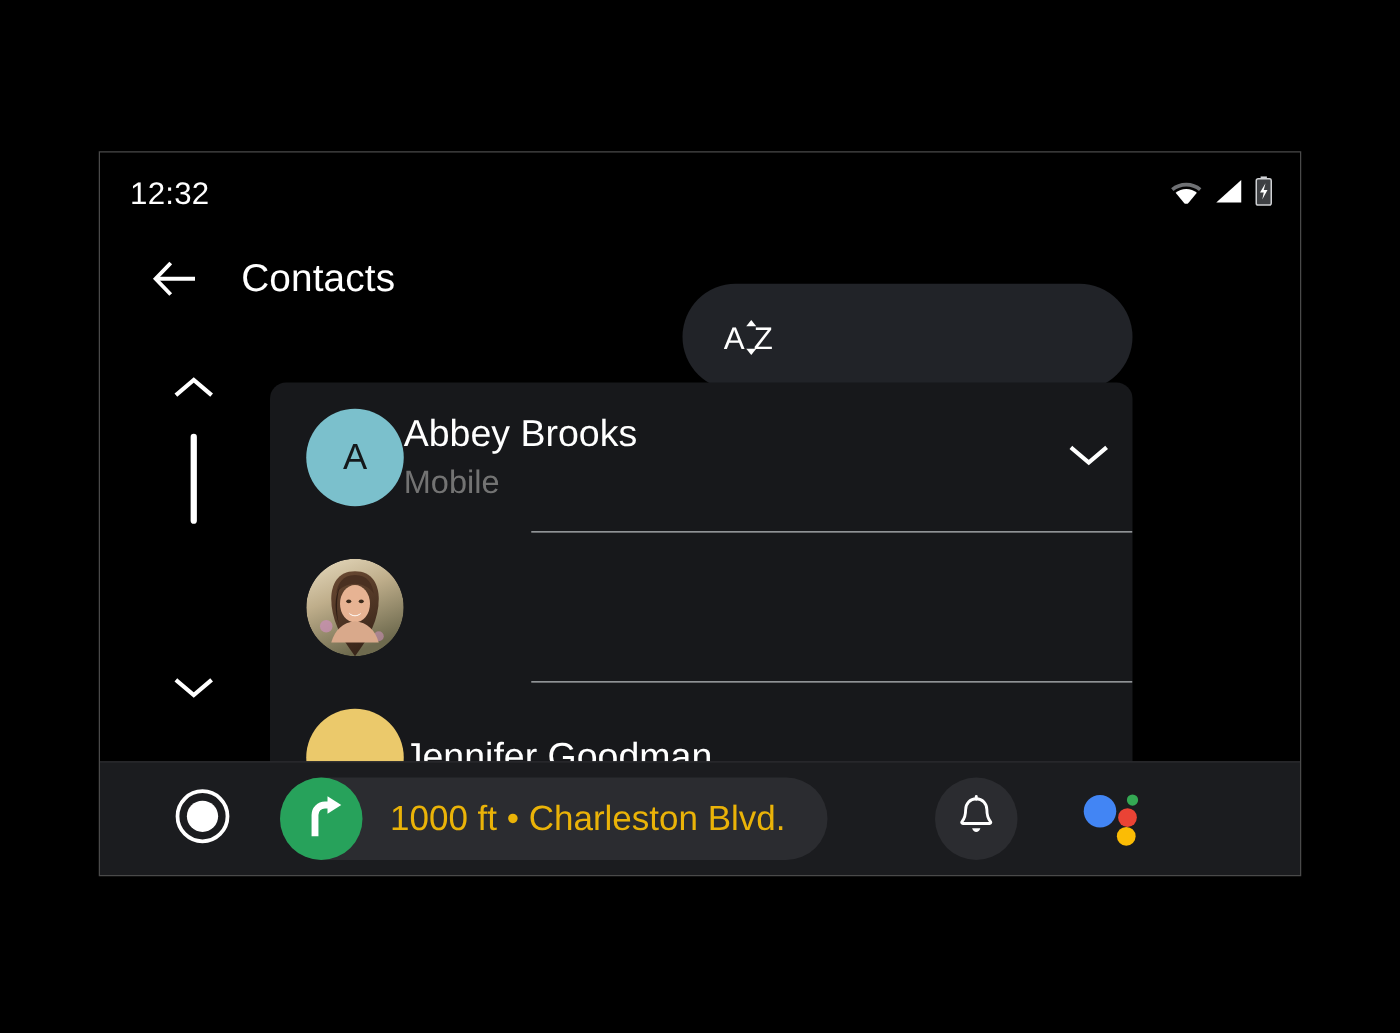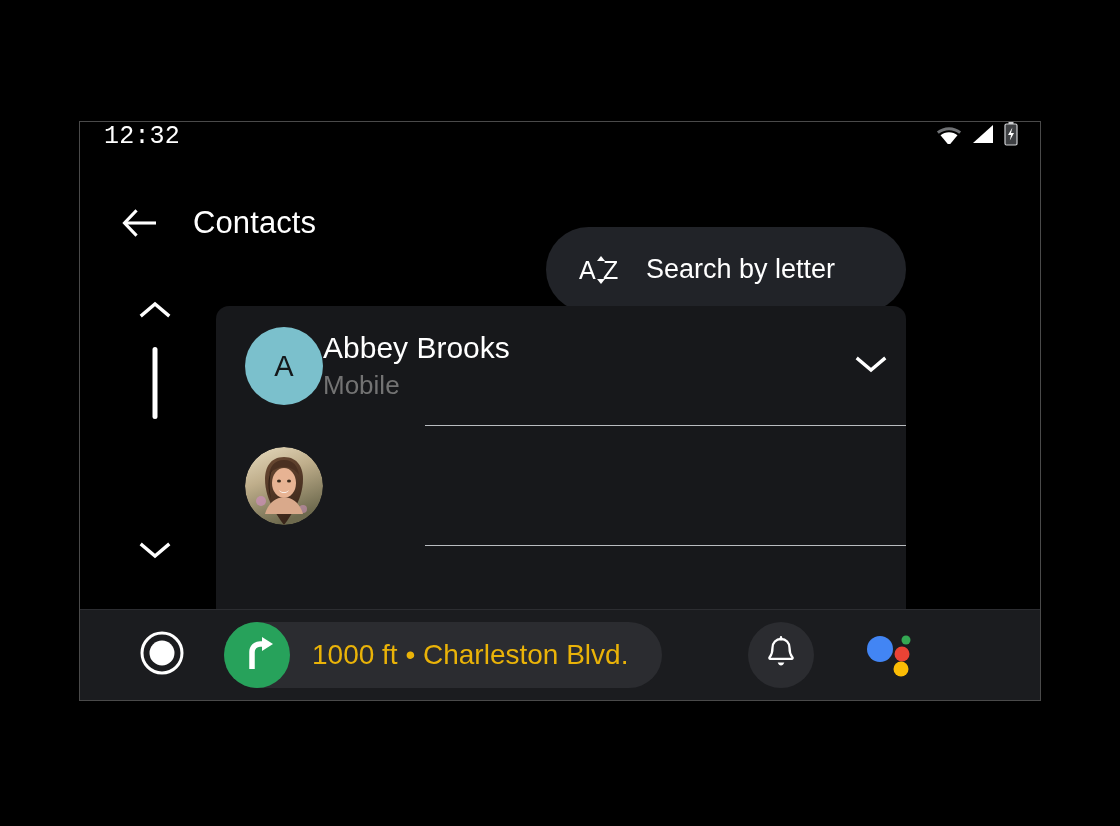--- a/index.html
+++ b/index.html
@@ -23,24 +23,23 @@
     overflow: hidden;
   }
 
   
   .status-bar {
     position: absolute;
     left: 0; top: 0;
     width: 100%;
     height: 48px;
     display: flex;
-    align-items: flex-start;
+    align-items: flex-end;
     justify-content: space-between;
     padding: 0 22px 0 24px;
-    font-family: Liberation Mono, monospace;
   }
   .status-time {
     color: #ffffff;
     font-size: 25px;
     letter-spacing: 0.2px;
   }
   .status-icons {
     display: flex;
     align-items: center;
     gap: 9px;
@@ -300,21 +299,20 @@
 
     <div class="search-pill">
       <span class="az-icon">
         <svg width="46" height="40" viewBox="0 0 46 40">
           <text x="0" y="29" font-family="Liberation Sans, sans-serif" font-size="25" fill="#ffffff">A</text>
           <text x="24" y="29" font-family="Liberation Sans, sans-serif" font-size="25" fill="#ffffff">Z</text>
           <path d="M22 6l4 5h-8z" fill="#ffffff"></path>
           <path d="M22 34l-4-5h8z" fill="#ffffff"></path>
         </svg>
       </span>
-      <span class="search-label">Search by letter</span>
     </div>
   </div>
 
   <div class="scroll-rail">
     <div class="scroll-up">
       <span>
         <svg width="34" height="22" viewBox="0 0 34 22">
           <path d="M4 16L17 5l13 11" fill="none" stroke="#ffffff" stroke-width="3.4" stroke-linecap="square" stroke-linejoin="miter"></path>
         </svg>
       </span>
@@ -378,20 +376,29 @@
             <ellipse cx="44" cy="34" rx="2" ry="1.5" fill="#3B2A1C"></ellipse>
             <path d="M34 43c3 3 7 3 10 0-1.5 4-8.5 4-10 0z" fill="#ffffff"></path>
             <path d="M39 50c10 1 16 7 19 17H20c3-10 9-16 19-17z" fill="#D9A98B"></path>
           </g>
         </svg>
       </div>
       <div class="row-chevron"></div>
       <div class="row-divider"></div>
     </div>
 
+    <div class="contact-row">
+      <div class="avatar" style="background:#EBC96B;">
+        <span></span>
+      </div>
+      <div class="row-text">
+        <div class="contact-name">Jennifer Goodman</div>
+      </div>
+      <div class="row-chevron"></div>
+    </div>
 
   </div>
 
   <div class="bottom-bar">
 
     <div class="home-btn">
       <span>
         <svg width="48" height="48" viewBox="0 0 48 48">
           <circle cx="24" cy="24" r="20" fill="none" stroke="#ffffff" stroke-width="3"></circle>
           <circle cx="24" cy="24" r="12.5" fill="#ffffff"></circle>

